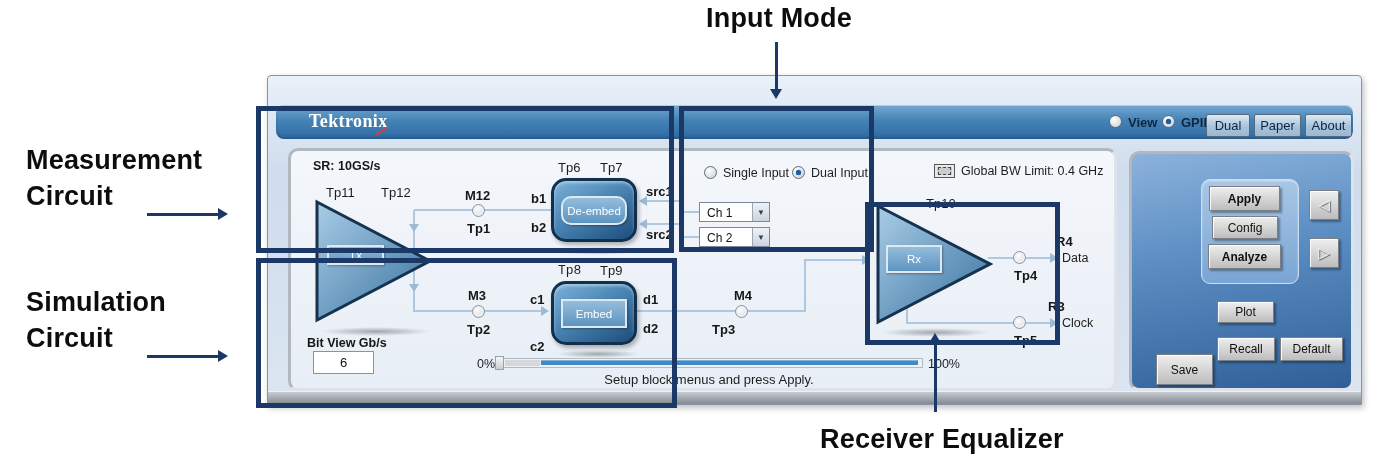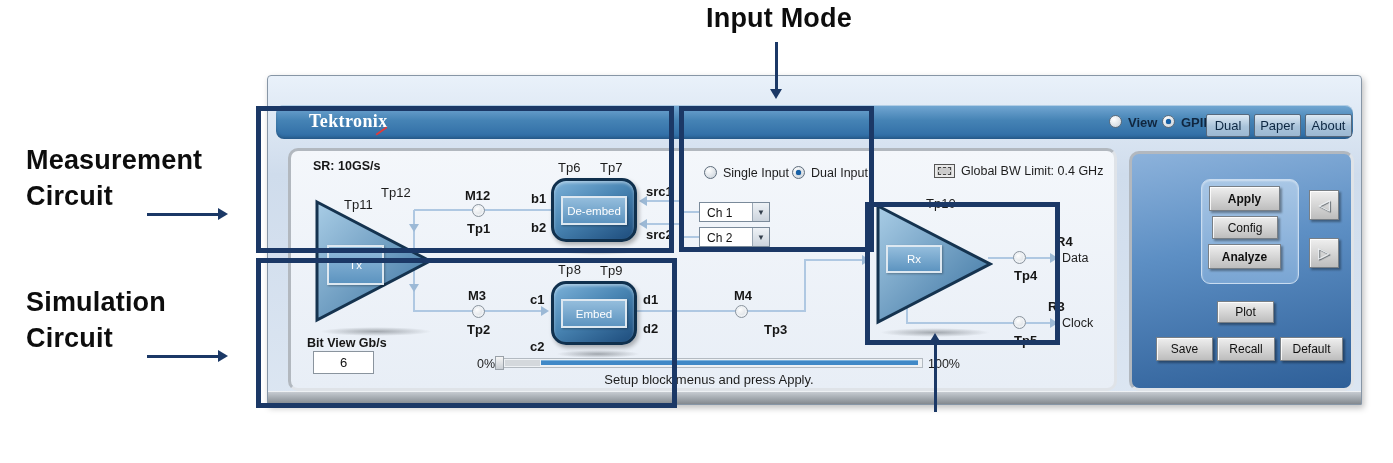--- a/index.html
+++ b/index.html
@@ -132,40 +132,40 @@
   <div class="eshadow" style="left:320px;top:327px;width:112px;height:9px;"></div>
   <svg class="trisvg" style="left:314px;top:199px;" width="120" height="124">
     <defs>
         <linearGradient id="gtx" x1="0" y1="0" x2="1" y2="1">
       <stop offset="0" stop-color="#a9cde6"></stop>
           <stop offset="1" stop-color="#39719f"></stop>
         </linearGradient>
       </defs>
     <polygon points="3,3 116,62 3,121" fill="url(#gtx)" stroke="#15334f" stroke-width="3"></polygon>
   </svg>
-  <div class="blk-btn" style="left:327px;top:245px;width:57px;height:40px;">Tx</div>
-  <span class="lbl" style="left:344px;top:185px;margin-top:12px;">Tp11</span>
+  <div class="blk-btn" style="left:327px;top:245px;width:57px;height:20px;">Tx</div>
+  <span class="lbl" style="left:326px;top:185px;">Tp11</span>
   <span class="lbl" style="left:381px;top:185px;">Tp12</span>
 
   <div class="wire" style="left:413px;top:210px;width:2px;height:102px;"></div>
   <div class="arr down" style="left:409px;top:224px;"></div>
   <div class="arr down" style="left:409px;top:284px;"></div>
   <div class="wire" style="left:414px;top:209px;width:137px;height:2px;"></div>
   <div class="wire" style="left:414px;top:310px;width:131px;height:2px;"></div>
   <div class="arr right" style="left:541px;top:306px;"></div>
 
   <div class="node" style="left:472px;top:204px;"></div>
   <span class="lbl b" style="left:465px;top:188px;">M12</span>
   <span class="lbl b" style="left:467px;top:221px;">Tp1</span>
   <span class="lbl b" style="left:531px;top:191px;">b1</span>
   <span class="lbl b" style="left:531px;top:220px;">b2</span>
 
   <div class="eshadow" style="left:556px;top:247px;width:84px;height:8px;"></div>
   <div class="blk" style="left:551px;top:178px;"></div>
-  <div class="blk-btn" style="left:561px;top:196px;width:66px;height:29px;">De-embed</div>
+  <div class="blk-btn" style="left:561px;top:196px;width:66px;height:29px;border-radius:10px;">De-embed</div>
   <span class="lbl" style="left:558px;top:160px;">Tp6</span>
   <span class="lbl" style="left:600px;top:160px;">Tp7</span>
   <div class="wire" style="left:645px;top:200px;width:34px;height:2px;"></div>
   <div class="wire" style="left:645px;top:223px;width:34px;height:2px;"></div>
   <div class="arr left" style="left:639px;top:196px;"></div>
   <div class="arr left" style="left:639px;top:219px;"></div>
   <span class="lbl b" style="left:646px;top:184px;">src1</span>
   <span class="lbl b" style="left:646px;top:227px;">src2</span>
 
   <div class="node" style="left:472px;top:305px;"></div>
@@ -177,21 +177,21 @@
   <div class="blk" style="left:551px;top:281px;"></div>
   <div class="blk-btn" style="left:561px;top:299px;width:66px;height:29px;">Embed</div>
   <span class="lbl" style="left:558px;top:263px;font-family:Liberation Mono, monospace;">Tp8</span>
   <span class="lbl" style="left:600px;top:263px;">Tp9</span>
   <span class="lbl b" style="left:643px;top:292px;">d1</span>
   <span class="lbl b" style="left:643px;top:321px;">d2</span>
 
   <div class="wire" style="left:637px;top:310px;width:168px;height:2px;"></div>
   <div class="node" style="left:735px;top:305px;"></div>
   <span class="lbl b" style="left:734px;top:288px;">M4</span>
-  <span class="lbl b" style="left:764px;top:322px;">Tp3</span>
+  <span class="lbl b" style="left:712px;top:322px;">Tp3</span>
   <div class="wire" style="left:804px;top:260px;width:2px;height:52px;"></div>
   <div class="wire" style="left:804px;top:259px;width:62px;height:2px;"></div>
   <div class="arr right" style="left:862px;top:255px;"></div>
 
   <div class="radio" style="left:704px;top:166px;"></div>
   <span class="lbl md" style="left:723px;top:166px;">Single Input</span>
   <div class="radio sel" style="left:792px;top:166px;"></div>
   <span class="lbl md" style="left:811px;top:166px;">Dual Input</span>
   <div class="wire" style="left:684px;top:211px;width:16px;height:2px;"></div>
   <div class="wire" style="left:684px;top:236px;width:16px;height:2px;"></div>
@@ -250,21 +250,21 @@
   <div class="gbtn bold" style="left:1209px;top:186px;width:71px;height:25px;">Apply</div>
   <div class="gbtn" style="left:1212px;top:216px;width:66px;height:23px;">Config</div>
   <div class="gbtn bold" style="left:1208px;top:244px;width:73px;height:25px;">Analyze</div>
   <div class="gbtn navbtn" style="left:1309px;top:190px;width:30px;height:30px;">
       <span>◁</span>
     </div>
   <div class="gbtn navbtn" style="left:1309px;top:238px;width:30px;height:30px;">
       <span>▷</span>
     </div>
   <div class="gbtn" style="left:1217px;top:301px;width:57px;height:22px;">Plot</div>
-  <div class="gbtn" style="left:1156px;top:337px;width:57px;height:24px;">Save</div>
+  <div class="gbtn" style="left:1156px;top:354px;width:57px;height:31px;">Save</div>
   <div class="gbtn" style="left:1217px;top:337px;width:58px;height:24px;">Recall</div>
   <div class="gbtn" style="left:1280px;top:337px;width:63px;height:24px;">Default</div>
 
   <div class="navybox" style="left:256px;top:106px;width:418px;height:147px;"></div>
   <div class="navybox" style="left:679px;top:106px;width:195px;height:146px;"></div>
   <div class="navybox" style="left:256px;top:258px;width:421px;height:150px;"></div>
   <div class="navybox" style="left:865px;top:202px;width:195px;height:143px;"></div>
 
   <div class="ann" style="left:706px;top:0px;">Input Mode</div>
   <div class="ann-line" style="left:775px;top:42px;width:3px;height:48px;"></div>
@@ -273,16 +273,17 @@
   <div class="ann" style="left:26px;top:142px;">Measurement
 Circuit</div>
   <div class="ann-line" style="left:147px;top:213px;width:72px;height:3px;"></div>
   <div class="ann-head" style="left:218px;top:208px;border-width:6.5px 0 6.5px 10px;border-color:transparent transparent transparent #1b3866;"></div>
 
   <div class="ann" style="left:26px;top:284px;">Simulation
 Circuit</div>
   <div class="ann-line" style="left:147px;top:355px;width:72px;height:3px;"></div>
   <div class="ann-head" style="left:218px;top:350px;border-width:6.5px 0 6.5px 10px;border-color:transparent transparent transparent #1b3866;"></div>
 
+  <div class="ann" style="left:820px;top:421px;">Receiver Equalizer</div>
   <div class="ann-line" style="left:934px;top:342px;width:3px;height:70px;"></div>
   <div class="ann-head" style="left:929px;top:333px;border-width:0 6.5px 10px 6.5px;border-color:transparent transparent #1b3866 transparent;"></div>
 
 </div>
 
 </body></html>

